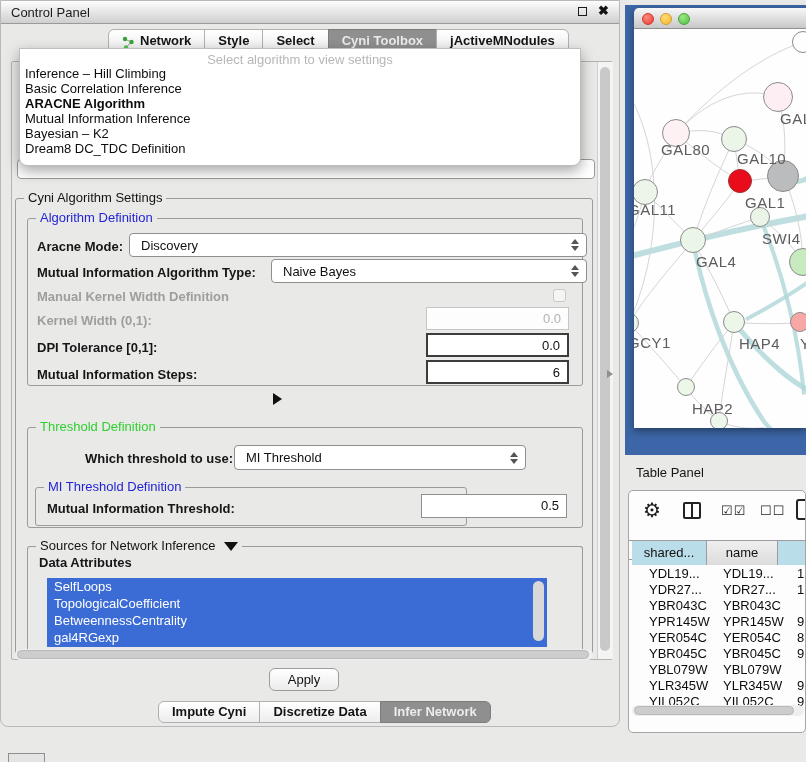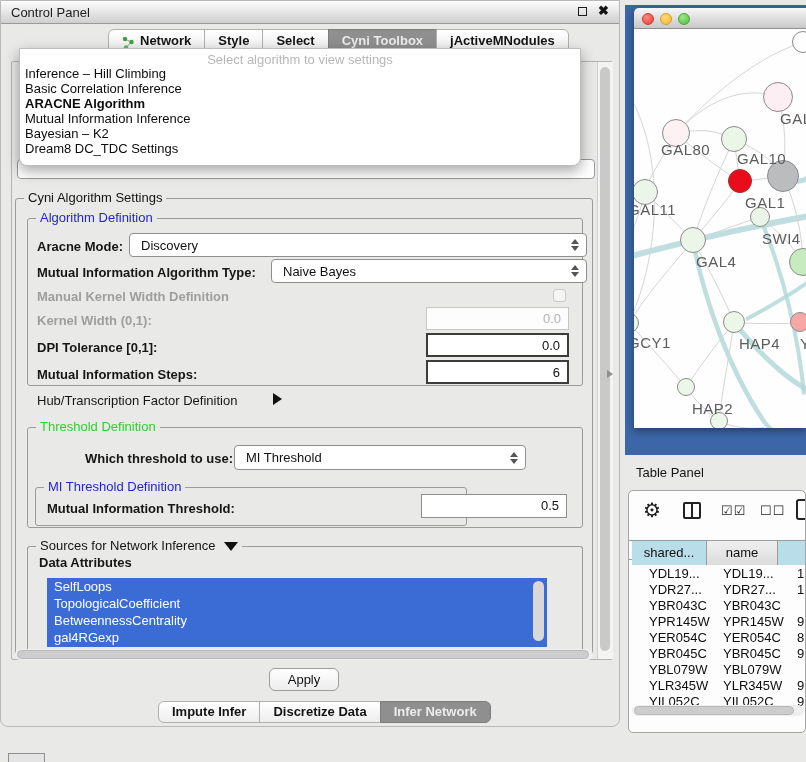--- a/index.html
+++ b/index.html
@@ -133,21 +133,20 @@
   </div>
   <span class="blbl dis" style="left:36px;top:288px">Manual Kernel Width Definition</span>
   <span class="cb" style="left:552px;top:288px"></span>
   <span class="blbl dis" style="left:36px;top:312px">Kernel Width (0,1):</span>
   <div class="fld off" style="left:425px;top:306px;width:143px;height:23px">0.0</div>
   <span class="blbl" style="left:36px;top:339px">DPI Tolerance [0,1]:</span>
   <div class="fld dark" style="left:425px;top:332px;width:143px;height:24px">0.0</div>
   <span class="blbl" style="left:36px;top:366px">Mutual Information Steps:</span>
   <div class="fld dark" style="left:425px;top:359px;width:143px;height:24px">6</div>
 
-  <span class="lbl" style="left:36px;top:392px">Hub/Transcription Factor Definition</span>
   <span style="position:absolute;left:272px;top:392px;width:0;height:0;border-top:6px solid transparent;border-bottom:6px solid transparent;border-left:9px solid #111"></span>
 
   <div class="grp" style="left:26px;top:426px;width:556px;height:101px">
     <span class="legend green">Threshold Definition</span>
   </div>
   <span class="blbl" style="left:84px;top:450px">Which threshold to use:</span>
   <div class="combo" style="left:233px;top:444px;width:292px;height:25px">
     <span class="cval">MI Threshold</span>
     <span class="spin"></span>
   </div>
@@ -172,38 +171,38 @@
   </div>
   <div class="vthumb" style="left:532px;top:580px;width:11px;height:60px;background:#d8d8d8"></div>
   <div class="htrack" style="left:14px;top:648px;width:578px;height:11px">
     <div class="hthumb" style="left:2px;top:1px;width:572px;height:9px"></div>
   </div>
 
   <div class="btn" style="left:268px;top:667px;width:70px;height:23px;line-height:22px">Apply</div>
 
   <div class="tabbar" style="left:145px;top:700px">
     <div class="tab btab">
-        <span>Impute Infer</span>
+        <span>Impute Cyni</span>
       </div>
     <div class="tab btab">
         <span>Discretize Data</span>
       </div>
     <div class="tab btab sel">
         <span>Infer Network</span>
       </div>
   </div>
 
   <div class="popup" style="left:18px;top:47px;width:560px;height:116px">
     <div class="ph">Select algorithm to view settings</div>
     <div class="pitem" style="top:17px">Inference – Hill Climbing</div>
     <div class="pitem" style="top:32px">Basic Correlation Inference</div>
     <div class="pitem bold" style="top:47px">ARACNE Algorithm</div>
     <div class="pitem" style="top:62px">Mutual Information Inference</div>
     <div class="pitem" style="top:77px">Bayesian – K2</div>
-    <div class="pitem" style="top:92px">Dream8 DC_TDC Settings</div>
+    <div class="pitem" style="top:92px">Dream8 DC_TDC Definition</div>
   </div>
 </div>
 
 <div style="position:absolute;left:607px;top:370px;width:0;height:0;border-top:4px solid transparent;border-bottom:4px solid transparent;border-left:6px solid #8f8f8f"></div>
 
 <div class="abs" style="left: 625px; top: 5px; width: 181px; height: 450px; background-color: rgb(60, 102, 167);"></div>
 
 <div class="abs" style="left:634px;top:8px;width:172px;height:420px;box-shadow:0 3px 8px rgba(0,0,0,.4)">
   <div style="position:absolute;left:0;top:0;width:100%;height:21px;background:linear-gradient(#f7f7f7,#c8c8c8);border-radius:5px 0 0 0;border-bottom:1px solid #8f8f8f;box-sizing:border-box">
     <span class="light" style="left:8px;background:radial-gradient(circle at 35% 30%,#fa8a80,#ee3b30);border:1px solid #ca3a32"></span>

